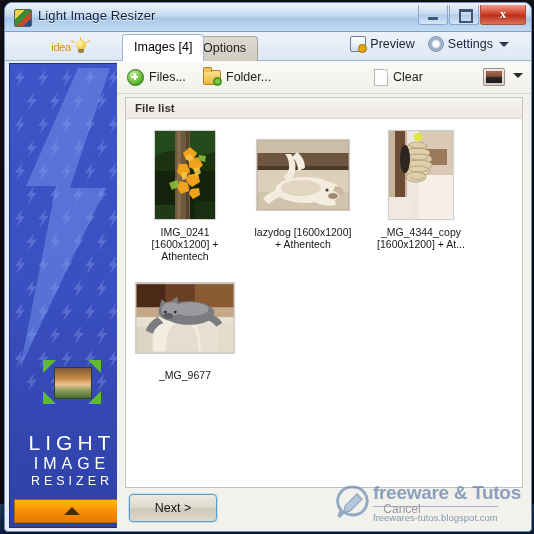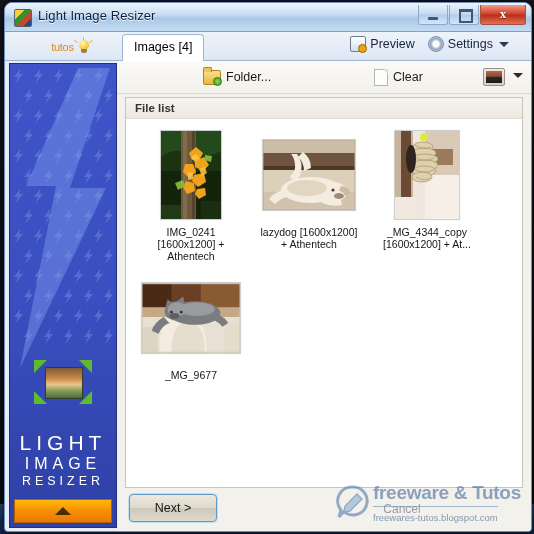--- a/index.html
+++ b/index.html
@@ -142,20 +142,21 @@
     border-top:5px solid #2a3a52;margin-left:2px;
   }
   
   #body{position:relative;height:471px;}
   
   #sidebar{
     position:absolute;left:4px;top:2px;width:106px;height:var(--sbh,463px);
     background:linear-gradient(180deg,#3e54c8 0%,#3a4fc0 50%,#2f41a6 100%);
     border:1px solid #20307d;
     overflow:hidden;
+    padding-left:18px;
   }
   #bolts{position:absolute;inset:0;opacity:.30;}
   #bigbolt{
     position:absolute;left:8px;top:4px;width:92px;height:300px;opacity:.45;
   }
   #sb-logo{
     position:absolute;left:50%;transform:translateX(-50%);top:296px;
     width:58px;height:44px;
   }
   #sb-logo .photo{
@@ -255,21 +256,21 @@
     background:#ffffff;border:1px solid #c9c4bb;
   }
   #fl-header{
     height:20px;line-height:20px;padding-left:9px;
     font-size:11.5px;font-weight:bold;color:#33322f;
     background:linear-gradient(180deg,#f6f4ef 0%,#ebe8e1 100%);
     border-bottom:1px solid #dfdbd3;
   }
   #fl-body{
     position:absolute;left:0;right:0;top:21px;bottom:0;
-    padding:8px 6px;overflow:hidden;border-radius:22px;
+    padding:8px 0;overflow:hidden;border-radius:22px;
   }
   #grid{display:flex;flex-wrap:wrap;align-content:flex-start;}
   .cell{
     width:100px;margin:0 9px 8px 9px;text-align:center;
   }
   .thumbwrap{height:95px;display:flex;align-items:center;justify-content:center;}
   .thumb{
     border:1px solid #cfcfcf;box-shadow:0 0 1px rgba(0,0,0,.12);
   }
   .cap{
@@ -325,31 +326,32 @@
       <div class="winbtn max"></div>
       <div class="winbtn close">
         <span>x</span>
       </div>
     </div>
   </div>
 
   <div id="tabstrip">
     <div id="brand">
       <span class="b1">Obvious</span>
-        <span class="b2">tutos</span>
+        <span class="b2">idea</span>
       <span id="bulb">
         <i class="r1"></i>
           <i class="r2"></i>
           <i class="r3"></i>
         <span class="glassb"></span>
           <span class="base"></span>
       </span>
     </div>
 
     <div class="tab active">Images [4]</div>
+    <div class="tab inactive">Options</div>
 
     <div id="right-actions">
       <div class="act">
         <span class="ic-preview"></span>
         <span>Preview</span>
       </div>
       <div class="act">
         <span class="ic-gear"></span>
         <span>Settings</span>
         <span class="caret-dn"></span>
@@ -458,20 +460,24 @@
       </div>
 
       <div id="sb-bar">
         <span class="chev"></span>
       </div>
     </div>
 
     <div id="pane">
 
       <div id="toolbar">
+        <div class="tbtn" style="left:6px">
+          <span class="ic-plus"></span>
+          <span>Files...</span>
+        </div>
         <div class="tbtn" style="left:82px">
           <span class="ic-folder"></span>
           <span>Folder...</span>
         </div>
         <div class="tbtn" style="left:253px">
           <span class="ic-page"></span>
           <span>Clear</span>
         </div>
         <div id="view-mode"></div>
         <div id="view-caret"></div>

